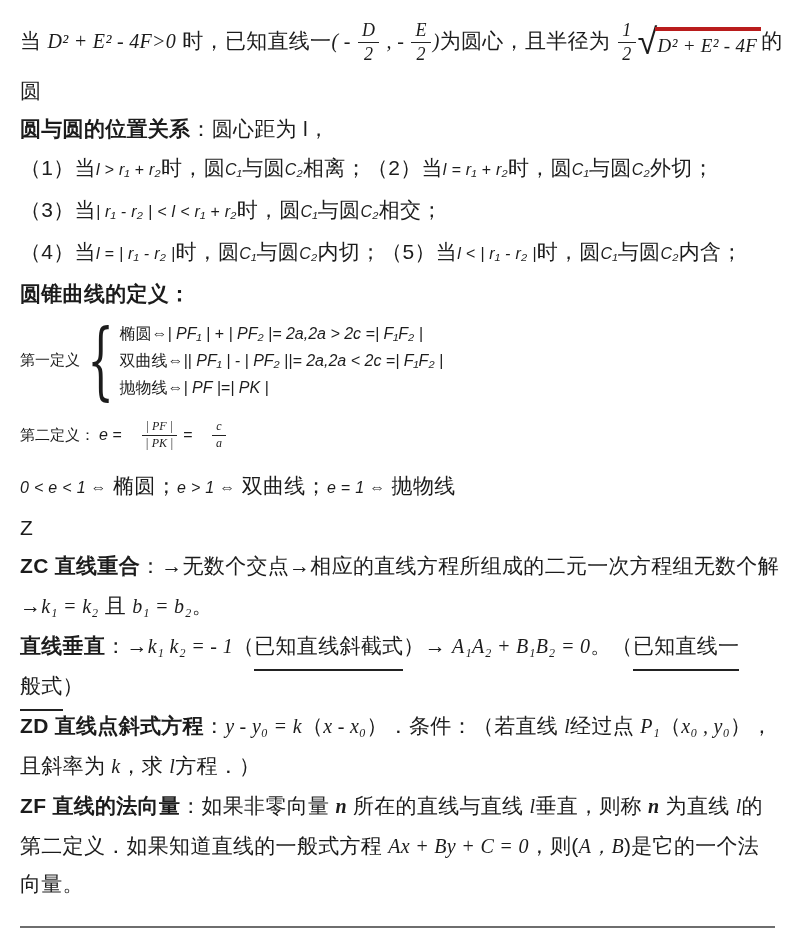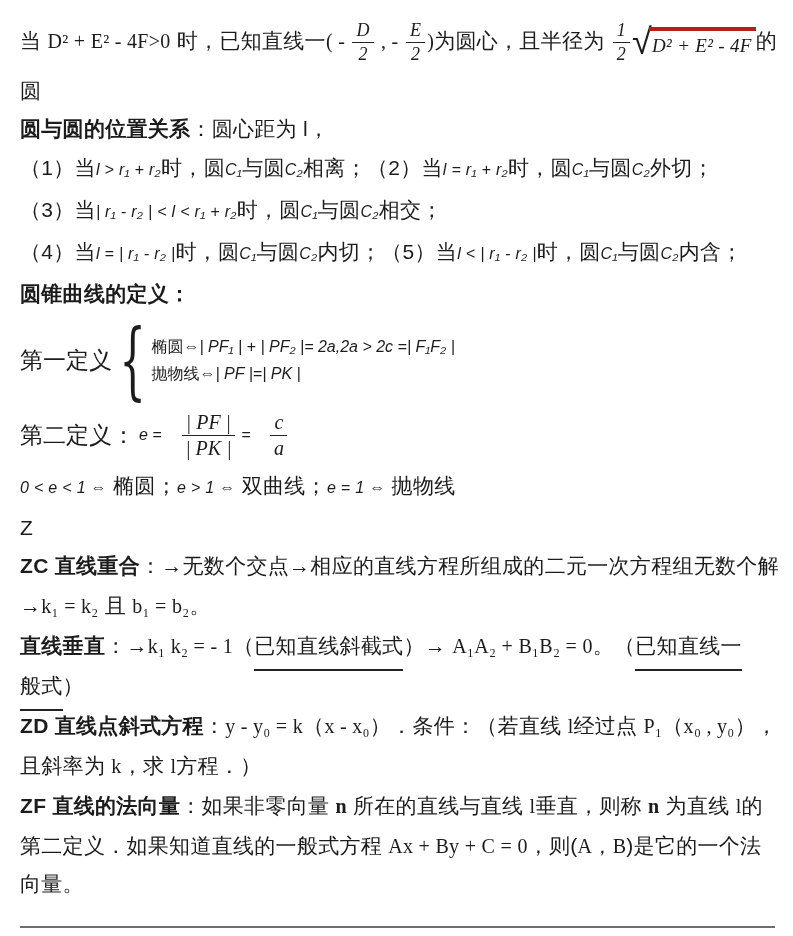--- a/index.html
+++ b/index.html
@@ -12,49 +12,50 @@
     box-sizing: border-box;
     padding: 8px 14px 0 20px;
   }
   .line {
     font-size: 21px;
     line-height: 40px;
     white-space: nowrap;
     letter-spacing: 0.3px;
   }
   .b { font-weight: 700; }
-  .biglabel { font-size: 23px; text-align: right; }
+  .biglabel { font-size: 15px; text-align: right; }
   
   .m {
     font-family: Liberation Sans, sans-serif;
     font-style: italic;
     font-size: 16px;
   }
   
   .M {
     font-family: "Liberation Serif", "DejaVu Serif", serif;
+    font-style: italic;
     font-size: 20px;
   }
   .vec { font-weight: 700; }
   .u { border-bottom: 2px solid #222; padding-bottom: 12px; }
   
   .frac {
     display: inline-flex;
     flex-direction: column;
     align-items: center;
     vertical-align: middle;
     font-family: "Liberation Serif", "DejaVu Serif", serif;
     font-style: italic;
     line-height: 1.15;
     margin: 0 2px;
   }
   .frac .num { border-bottom: 1.6px solid #222; padding: 0 4px 1px 4px; }
   .frac .den { padding-top: 1px; }
   .frac-lg { font-size: 18px; }
-  .frac-sm { font-size: 20px; margin-left: 20px; }
+  .frac-sm { font-size: 12px; margin-left: 20px; }
   
   .sqrt { display: inline-flex; align-items: flex-start; vertical-align: middle; }
   .sqrt .sign { font-size: 36px; line-height: 38px; font-style: normal; margin-right: -3px; }
   .sqrt .rad {
     border-top: 4px solid #b91c1c;
     margin-top: 4px;
     line-height: 30px;
     font-size: 19px;
     font-style: italic;
     font-family: "Liberation Serif", "DejaVu Serif", serif;
@@ -129,20 +130,21 @@
 
 <div class="line">
   <span class="b">圆锥曲线的定义：</span>
 </div>
 
 <div class="ln8">
   <span class="biglabel">第一定义</span>
   <span class="brace">{</span>
   <span class="defrows">
     <span class="defrow"><span class="cn">椭圆</span><span class="m">⇔| PF₁ | + | PF₂ |= 2a,2a &gt; 2c =| F₁F₂ |</span></span>
+    <span class="defrow"><span class="cn">双曲线</span><span class="m">⇔|| PF₁ | - | PF₂ ||= 2a,2a &lt; 2c =| F₁F₂ |</span></span>
     <span class="defrow"><span class="cn">抛物线</span><span class="m">⇔| PF |=| PK |</span></span>
   </span>
 </div>
 
 <div class="ln9">
   <span class="biglabel">第二定义：</span>
     <span class="m">e =</span>
     <span class="frac frac-sm">
       <span class="num">| PF |</span>
       <span class="den">| PK |</span>

